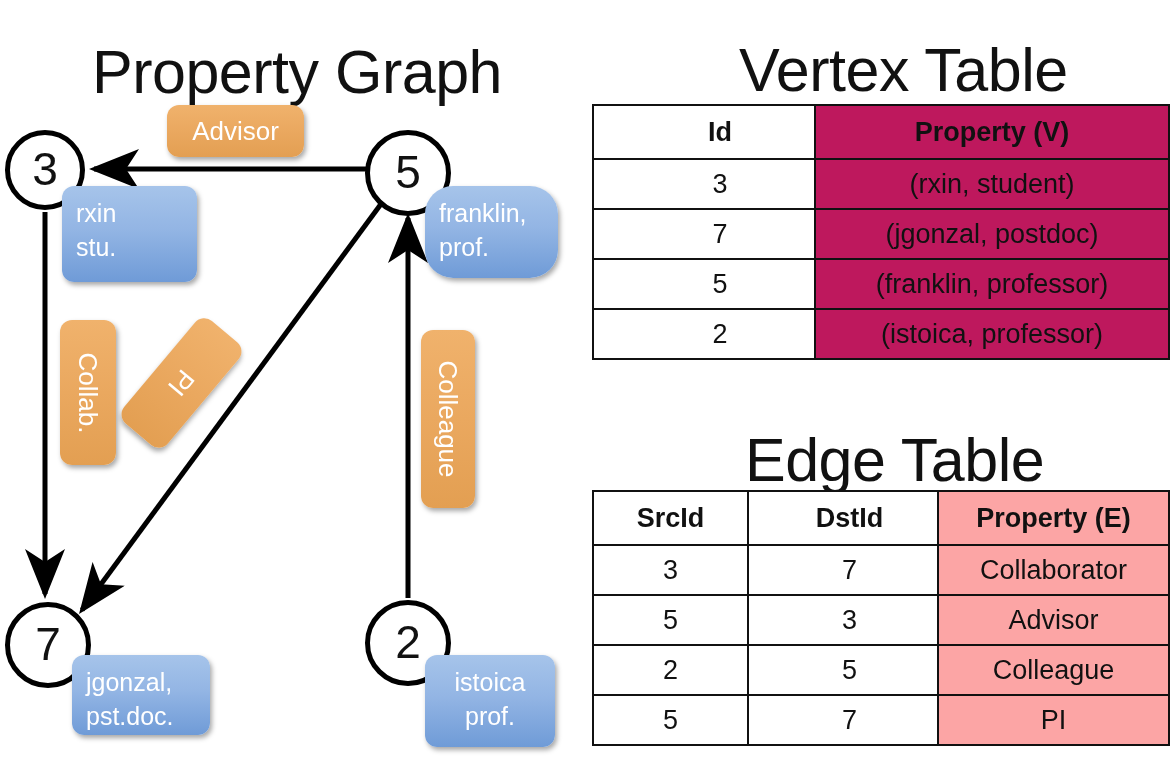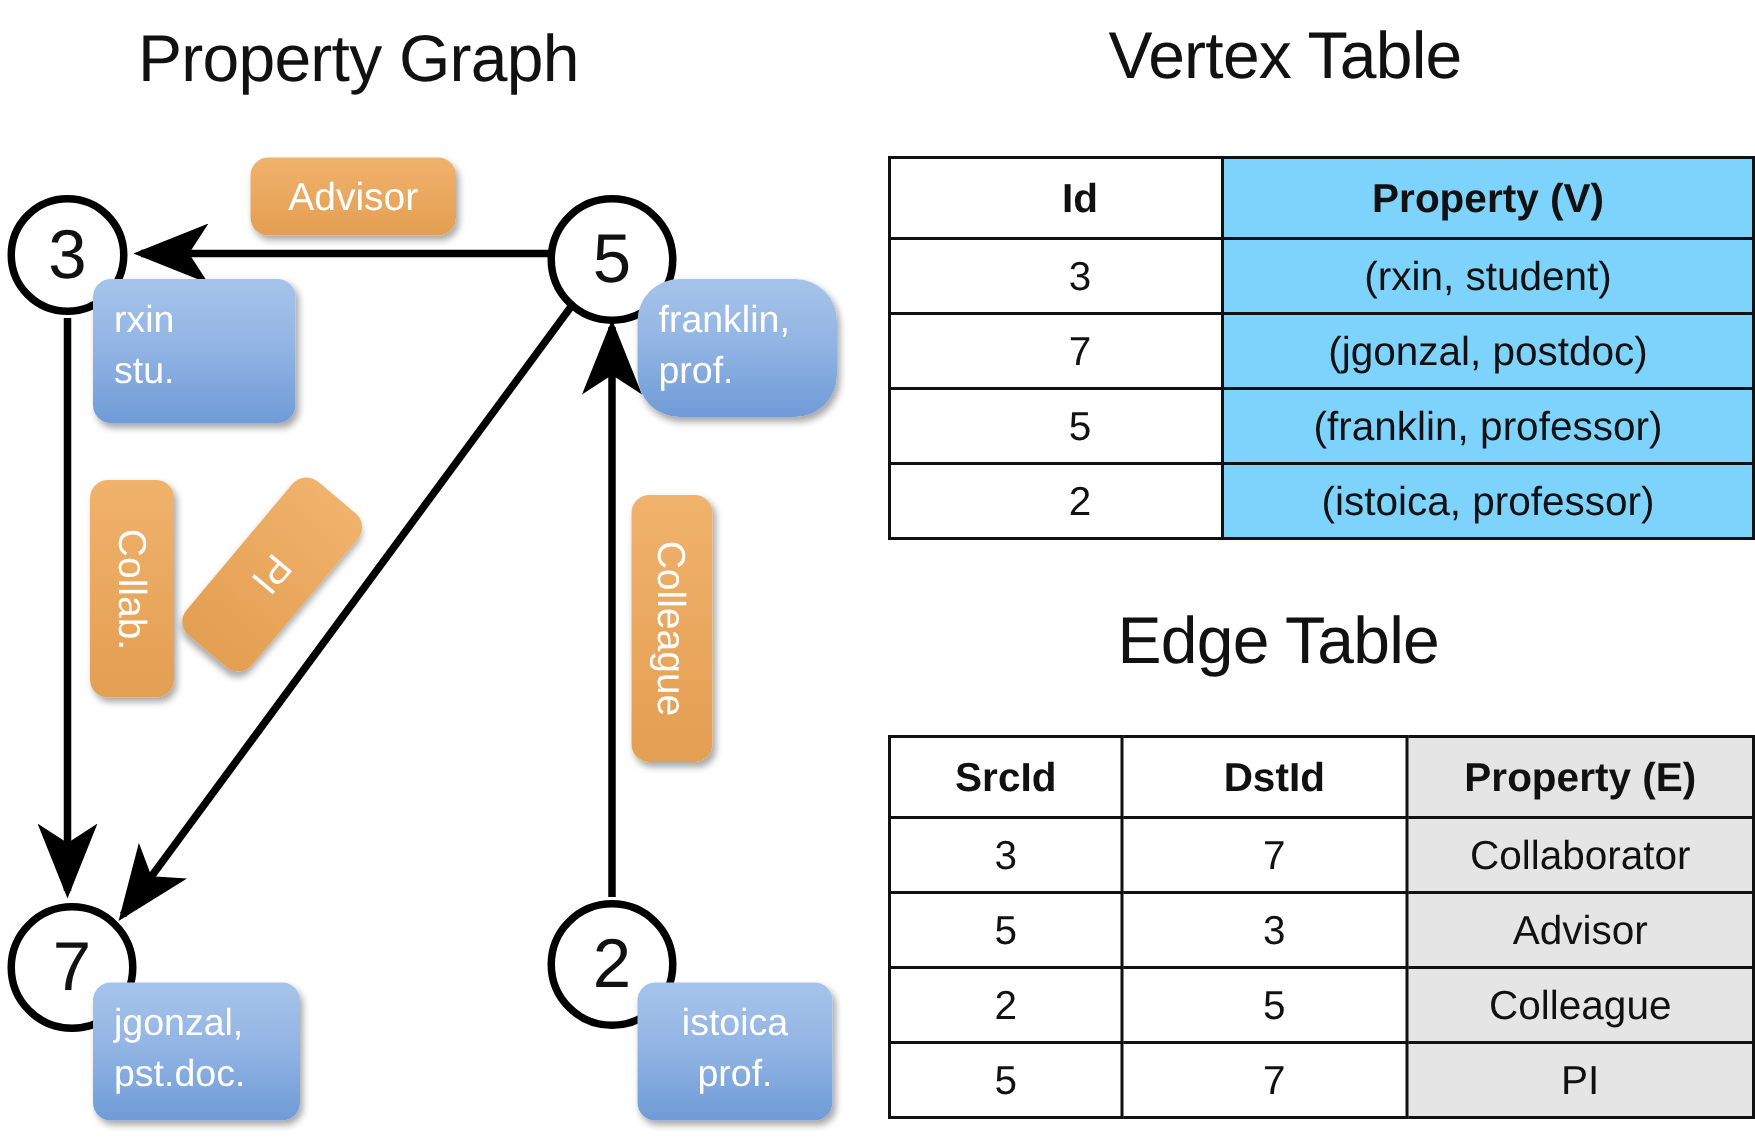--- a/index.html
+++ b/index.html
@@ -13,26 +13,27 @@
     position: relative;
     overflow: hidden;
     font-family: "Liberation Sans", sans-serif;
     color: #000;
   }
 
   
   .slide-title {
     position: absolute;
     font-weight: 400;
-    font-size: 44px;
+    font-size: 61px;
     line-height: 1;
     letter-spacing: -0.5px;
     color: #111;
     white-space: nowrap;
     font-family: "Liberation Sans", sans-serif;
+    margin-top: 24px;
   }
   #title-property-graph { left: 92px;  top: 18px; }
   #title-vertex-table   { left: 739px; top: 16px; }
   #title-edge-table     { left: 745px; top: 406px; }
 
   
   #graph-panel {
     position: absolute;
     left: 0; top: 0;
     width: 585px; height: 760px;
@@ -107,26 +108,26 @@
     font-size: 27px;
     color: #111;
     padding: 0;
     height: 48px;
     background: #ffffff;
   }
   .data-table th { font-weight: 700; height: 52px; }
 
   #vertex-table { left: 592px; top: 104px; width: 578px; }
   #vertex-table td.id-col, #vertex-table th.id-col { width: 188px; padding-left: 32px; }
-  #vertex-table .prop-col { background: #7dd3fc; }
+  #vertex-table .prop-col { background: #be185d; }
 
   #edge-table { left: 592px; top: 490px; width: 578px; }
   #edge-table .src-col { width: 153px; }
   #edge-table .dst-col { width: 175px; padding-left: 13px; }
-  #edge-table .prop-col { background: #e5e5e5; }
+  #edge-table .prop-col { background: #fca5a5; }
 </style>
 </head>
 <body>
 
 <div class="slide-title" id="title-property-graph">Property Graph</div>
 
 <div class="slide-title" id="title-vertex-table">Vertex Table</div>
 
 <div class="slide-title" id="title-edge-table">Edge Table</div>
 
@@ -167,21 +168,21 @@
   <div class="prop-box" style="left:62px; top:186px; width:135px; height:96px;">
     <div>rxin</div>
     <div>stu.</div>
   </div>
 
   <div class="prop-box" style="left:425px; top:186px; width:133px; height:92px;border-radius:28px;">
     <div>franklin,</div>
     <div>prof.</div>
   </div>
 
-  <div class="prop-box" style="left:62px; top:655px; width:138px; height:92px;">
+  <div class="prop-box" style="left:72px; top:655px; width:138px; height:80px;">
     <div>jgonzal,</div>
     <div>pst.doc.</div>
   </div>
 
   <div class="prop-box" style="left:425px; top:655px; width:130px; height:92px;text-align:center;">
     <div>istoica</div>
     <div>prof.</div>
   </div>
 
   <div class="edge-box" style="left:167px; top:105px; width:137px; height:52px;">

